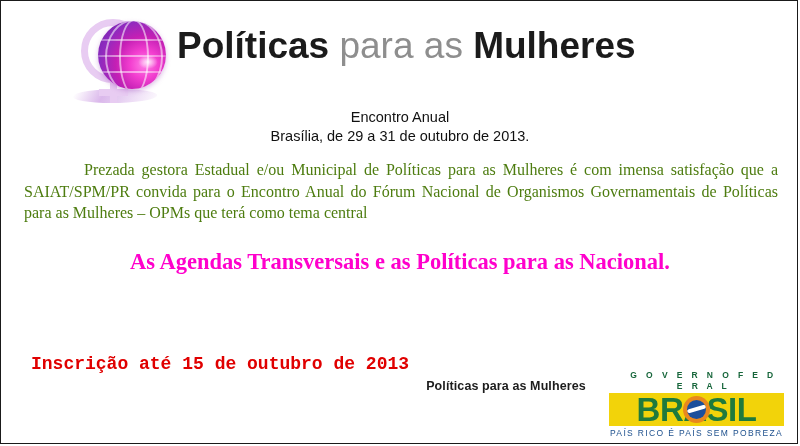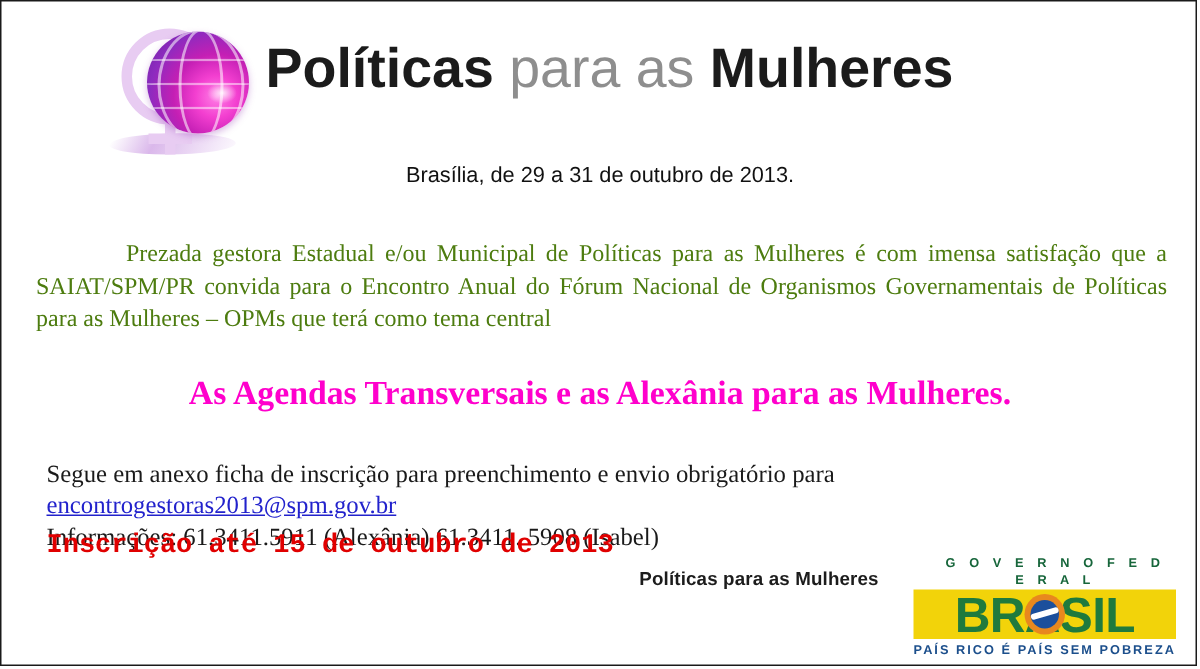--- a/index.html
+++ b/index.html
@@ -288,21 +288,21 @@
     top: 11px;
     width: 19px;
     height: 4px;
     background: #ffffff;
     border-radius: 2px;
     transform: rotate(-16deg);
   }
   .brasil-tag {
     font-family: "Liberation Sans", sans-serif;
     font-size: 8.5px;
-    font-weight: bold;
+    font-weight: normal;
     color: #1c4f8c;
     letter-spacing: 1.35px;
     text-align: center;
     line-height: 13px;
     margin-top: 1px;
   }
 </style>
 </head>
 <body>
 
@@ -324,31 +324,28 @@
         <div class="shine"></div>
       </div>
     </div>
 
     <div class="logo-text">
       <div class="logo-line2"><span class="bold">Políticas</span><span class="light"> para as </span><span class="bold">Mulheres</span></div>
     </div>
   </div>
 
   <div class="event-block">
+    <div>Encontro Anual</div>
     <div>Brasília, de 29 a 31 de outubro de 2013.</div>
   </div>
 
   <div class="para-main">Prezada gestora Estadual e/ou Municipal de Políticas para as Mulheres é com imensa satisfação que a SAIAT/SPM/PR convida para o Encontro Anual do Fórum Nacional de Organismos Governamentais de Políticas para as Mulheres – OPMs que terá como tema central</div>
 
-  <div class="headline">As Agendas Transversais e as Alexânia para as Mulheres.</div>
-
-  <div class="para-info">
-    <span>Segue em anexo ficha de inscrição para preenchimento e envio obrigatório para </span><span class="maillink">encontrogestoras2013@spm.gov.br</span><br>
-    <span>Informações: 61.3411.5911 (Alexânia) 61.3411. 5908 (Isabel)</span>
-  </div>
+  <div class="headline">As Agendas Transversais e as Políticas para as Nacional.</div>
+
 
   <div class="deadline">Inscrição até 15 de outubro de 2013</div>
 
   <div class="footer-spm">
     <div class="l2">Políticas para as Mulheres</div>
   </div>
 
   <div class="brasil-logo">
     <div class="brasil-gov">G O V E R N O     F E D E R A L</div>
     <div class="brasil-band">

